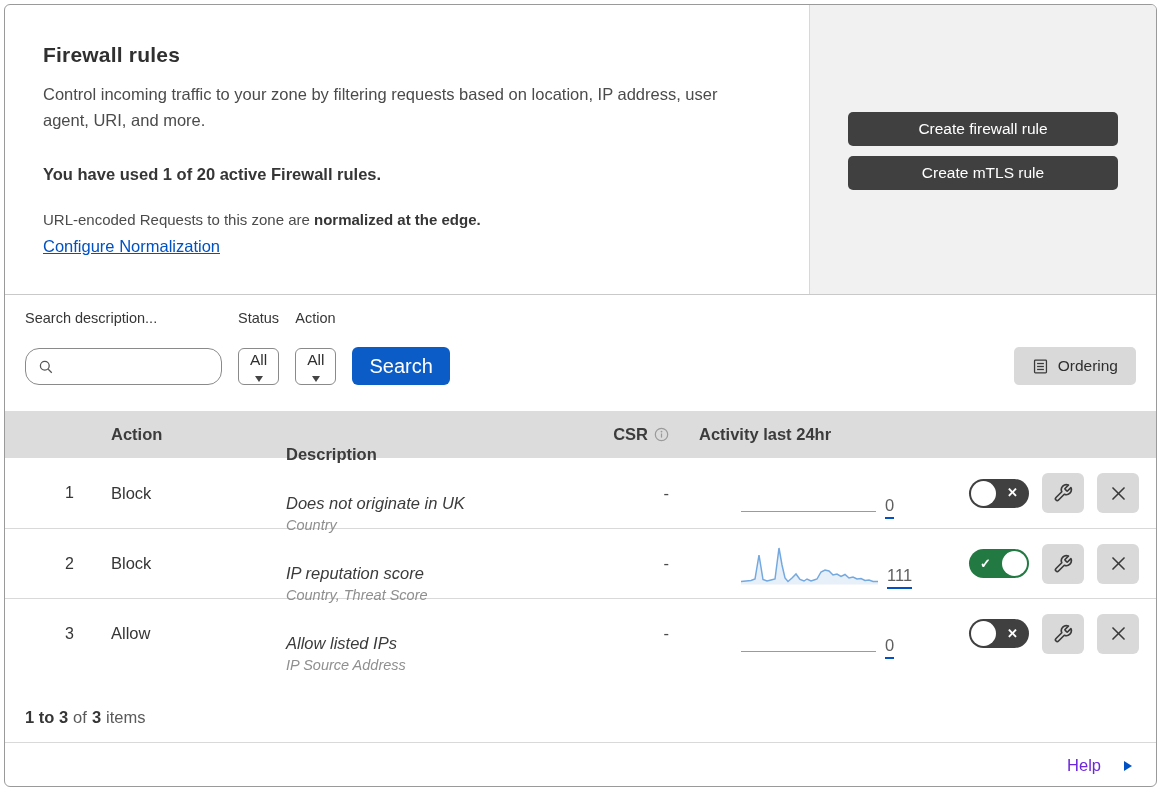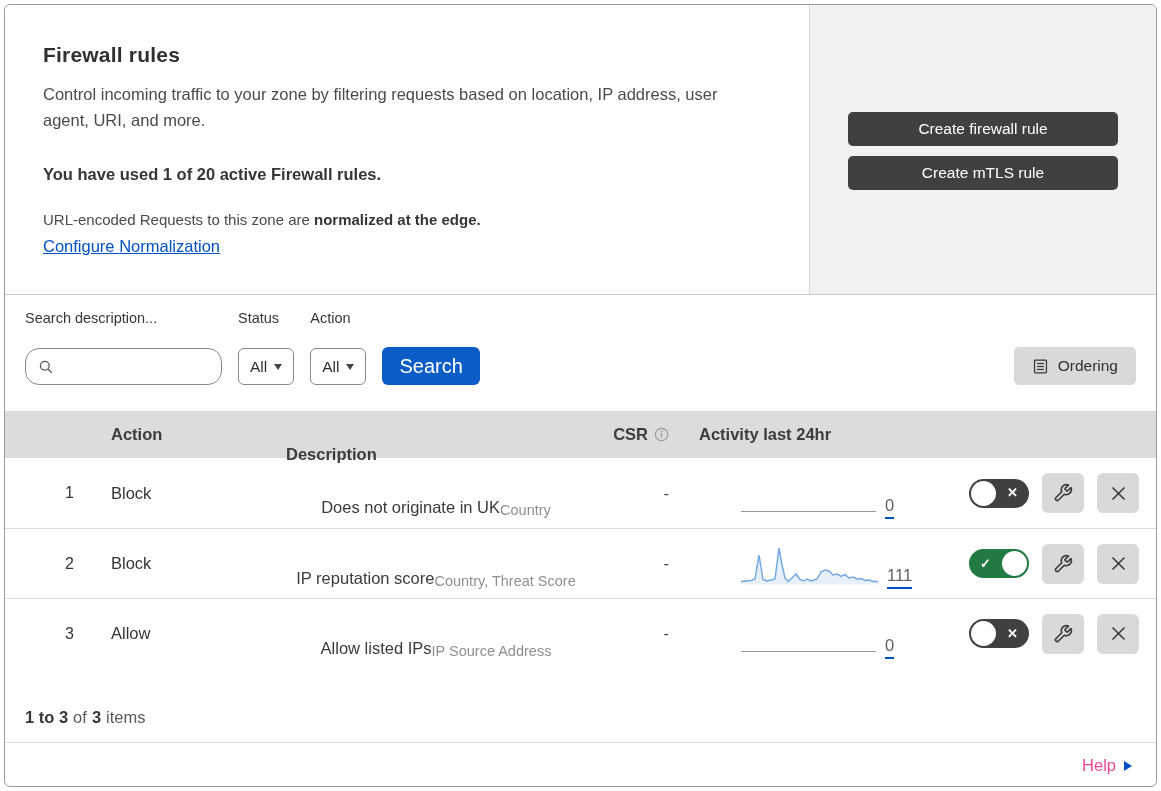--- a/index.html
+++ b/index.html
@@ -31,21 +31,21 @@
   .flabel { font-size:14.5px; color:#363636; }
   .search-box { position:relative; width:197px; height:37px; border:1px solid #8a8a8a; border-radius:14px; background:#fff; }
   .search-box svg { position:absolute; left:12px; top:10px; }
   .search-box input {
     width:100%; height:100%; border:none; background:transparent; outline:none;
     padding:0 10px 0 36px; font-family:"Liberation Sans",sans-serif; font-size:15px; border-radius:14px;
   }
   .dd {
     display:flex; align-items:center; justify-content:center; gap:7px;
     height:37px; padding:0 11px; background:#fff; border:1px solid #8a8a8a; border-radius:6px;
-    font-family:"Liberation Sans",sans-serif; font-size:15.5px; color:#2f2f2f; cursor:pointer;
+    font-family:"Liberation Sans",sans-serif; font-size:15.5px; color:#2f2f2f; cursor:pointer;flex-direction:column;
   }
   .caret { width:0; height:0; border-left:4.5px solid transparent; border-right:4.5px solid transparent; border-top:6px solid #444; }
   .search-btn {
     height:38px; padding:0 17px; background:#0b5cc6; color:#fff; border:none; border-radius:6px;
     font-family:"Liberation Sans",sans-serif; font-size:20px; cursor:pointer; margin-right:0;
   }
   .ordering-btn {
     margin-left:auto; display:flex; align-items:center; gap:9px; height:38px; padding:0 18px;
     background:#d9d9d9; border:none; border-radius:5px; color:#2f2f2f;
     font-family:"Liberation Sans",sans-serif; font-size:15.5px; cursor:pointer;
@@ -58,21 +58,21 @@
   .col-desc { flex:0 0 300px;margin-top:40px; }
   .col-csr { flex:0 0 85px; text-align:right; padding-right:2px; display:flex; justify-content:flex-end; align-items:center; gap:6px; }
   .col-activity { flex:0 0 265px; padding-left:28px; }
   .col-controls { flex:1; }
 
   .row { display:flex; align-items:stretch; height:70px; }
   .row + .row { border-top:1px solid #d9d9d9; }
   .row .cell { display:flex; align-items:center; }
   .row .col-num { font-size:16px; color:#363636; }
   .row .col-action { font-size:16.5px; color:#363636; }
-  .row .col-desc { flex-direction:row; align-items:flex-start; justify-content:center; }
+  .row .col-desc { flex-direction:column; align-items:flex-start; justify-content:center;font-style:italic; }
   .desc-title { font-size:16.5px; color:#3b3b3b; }
   .desc-sub { margin-top:4px; font-size:14.5px; color:#8f8f8f; }
   .row .col-csr { font-size:16.5px; color:#4b4b4b; }
   .row .col-activity { align-items:flex-end; padding-left:70px; }
   .flatline { width:135px; border-top:1.5px solid #9b9b9b; margin-bottom:16px; }
   .spark { margin-bottom:13px; }
   .count {
     margin-left:9px; margin-bottom:9px; font-size:16.5px; color:#5f5f5f; line-height:1;
     padding-bottom:4px; border-bottom:2px solid #0051c3; text-decoration:none; cursor:pointer;
   }
@@ -91,21 +91,21 @@
   .icon-btn {
     width:42px; height:40px; background:#d9d9d9; border:none; border-radius:6px;
     display:flex; align-items:center; justify-content:center; cursor:pointer; align-self:center;
   }
 
   
   .tfooter { display:flex; align-items:flex-end; height:75px; padding:0 0 15px 20px; border-bottom:1px solid #d9d9d9; font-size:16.5px; color:#5a5a5a; }
   .tfooter b { color:#363636; }
   .tfooter span { margin-right:5px; }
   .help-row { display:flex; align-items:center; justify-content:flex-end; height:45px; padding-right:24px; }
-  .help-link { display:flex; align-items:center; gap:8px; color:#ec4899; font-size:16.5px; cursor:pointer; text-decoration:none; }
+  .help-link { display:flex; align-items:center; gap:23px; color:#6d28d9; font-size:16.5px; cursor:pointer; text-decoration:none; }
   .help-arrow { width:0; height:0; border-top:5.5px solid transparent; border-bottom:5.5px solid transparent; border-left:8px solid #0051c3; }
 
   .info-icon { display:inline-flex; }
 </style>
 </head>
 <body>
 
 <div class="card">
 
   <div class="top">

